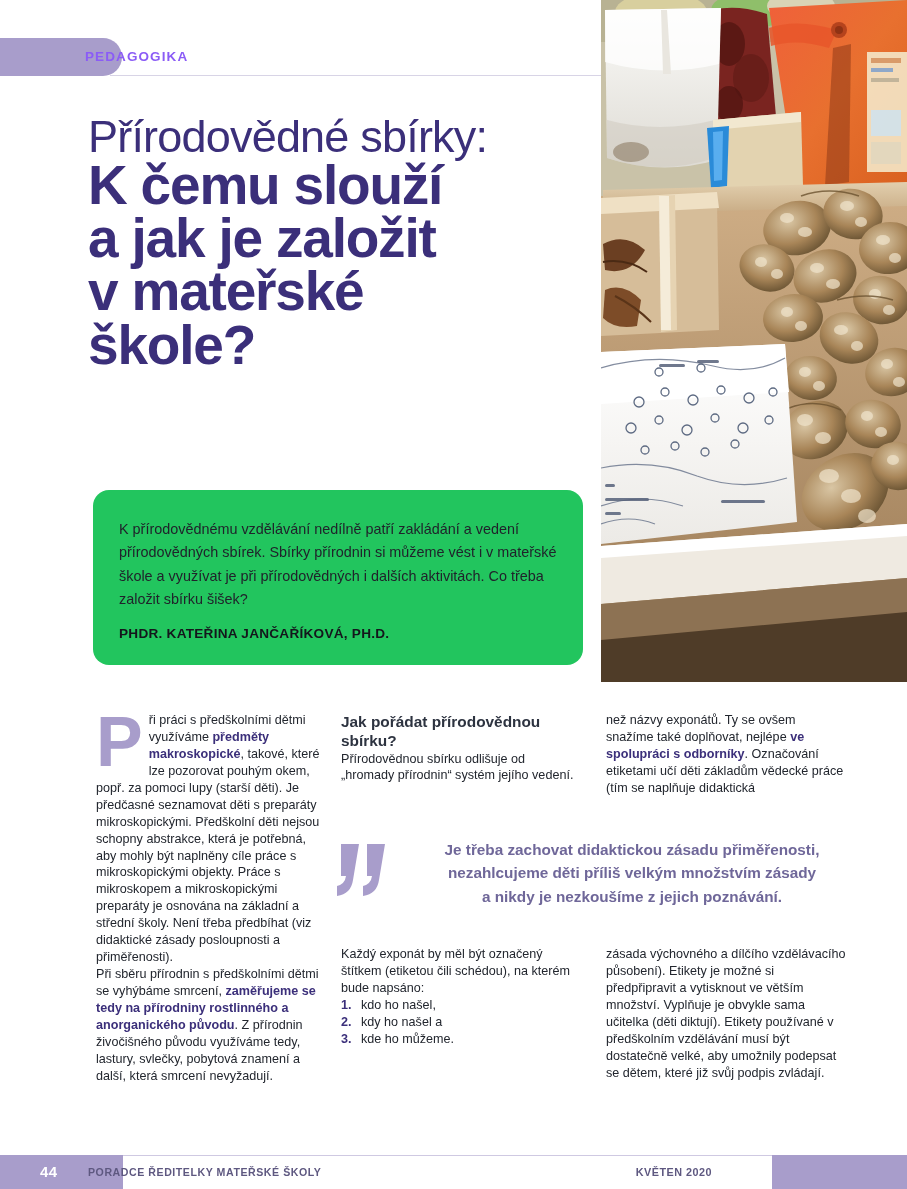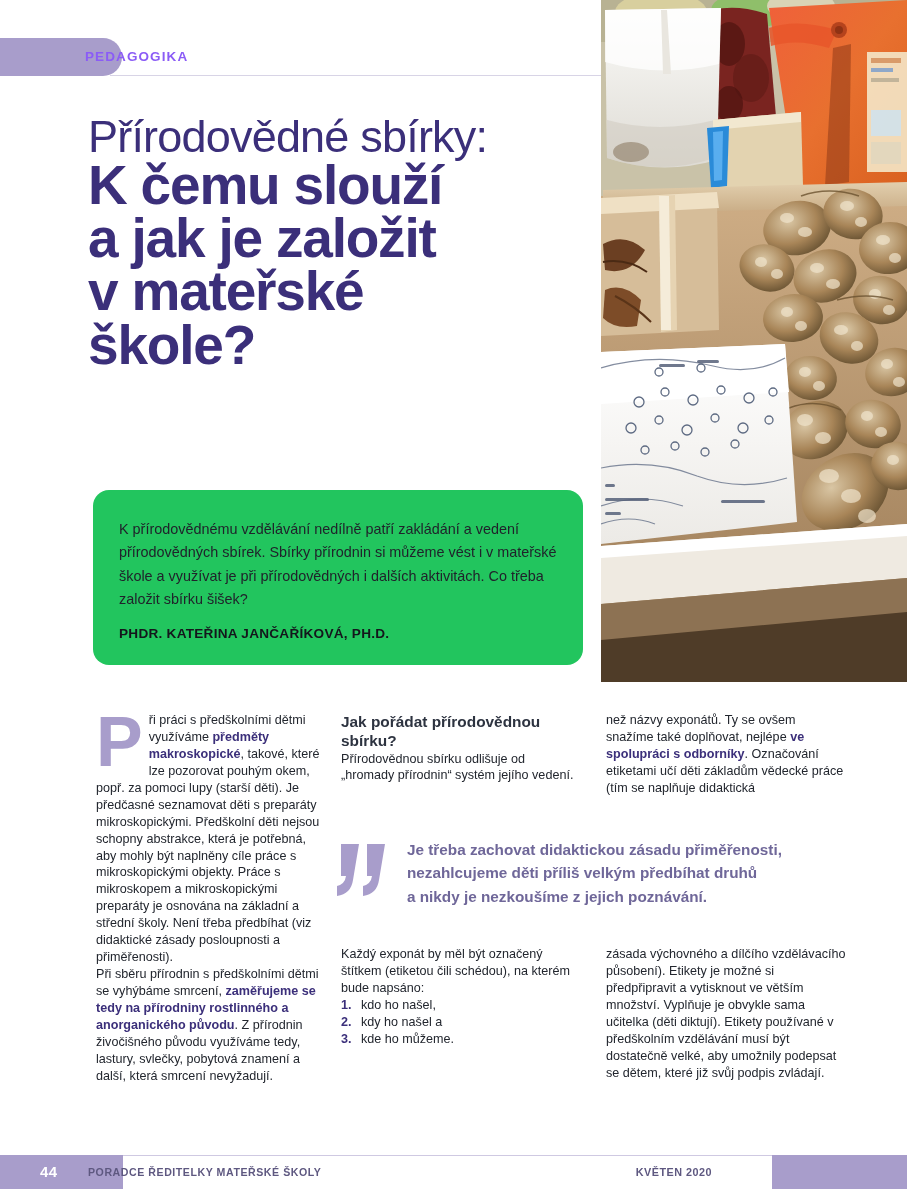--- a/index.html
+++ b/index.html
@@ -98,20 +98,21 @@
   .pullquote{
     position:absolute; left:335px; top:838px; width:520px; height:88px;
   }
   .pq-mark{
     position:absolute; left:0; top:2px; width:60px; height:60px;
   }
   .pq-text{
     position:absolute; left:72px; top:0; width:450px;
     font-size:15.3px; line-height:1.52; font-weight:bold;
     color:#6f6799;
+    text-align:center;
   }
   .pq-text div{ white-space:nowrap; }
 
   
   .footer{
     position:absolute; left:0; bottom:0; width:772px; height:34px;
   }
   .footer-bar{
     position:absolute; left:0; top:0; width:907px; height:34px;
     background:#a89dcb;
@@ -352,21 +353,21 @@
   </p>
 </div>
 
 <div class="pullquote">
   <svg class="pq-mark" viewBox="0 0 60 60">
     <path d="M6 4 L24 4 L18 40 Q16 54 2 56 L2 46 Q10 44 11 36 L6 36 Z" fill="#a89dcb"></path>
     <path d="M32 4 L50 4 L44 40 Q42 54 28 56 L28 46 Q36 44 37 36 L32 36 Z" fill="#a89dcb"></path>
   </svg>
   <div class="pq-text">
     <div>Je třeba zachovat didaktickou zásadu přiměřenosti,</div>
-    <div>nezahlcujeme děti příliš velkým předbíhat druhů</div>
+    <div>nezahlcujeme děti příliš velkým množstvím zásady</div>
     <div>a nikdy je nezkoušíme z jejich poznávání.</div>
   </div>
 </div>
 
 <div class="col" id="col2b">
   <p class="noind">Každý exponát by měl být označený štítkem (etiketou čili schédou), na kterém bude napsáno:</p>
   <ol class="numlist">
     <li>
       <span class="num">1.</span><span>kdo ho našel,</span>
     </li>

